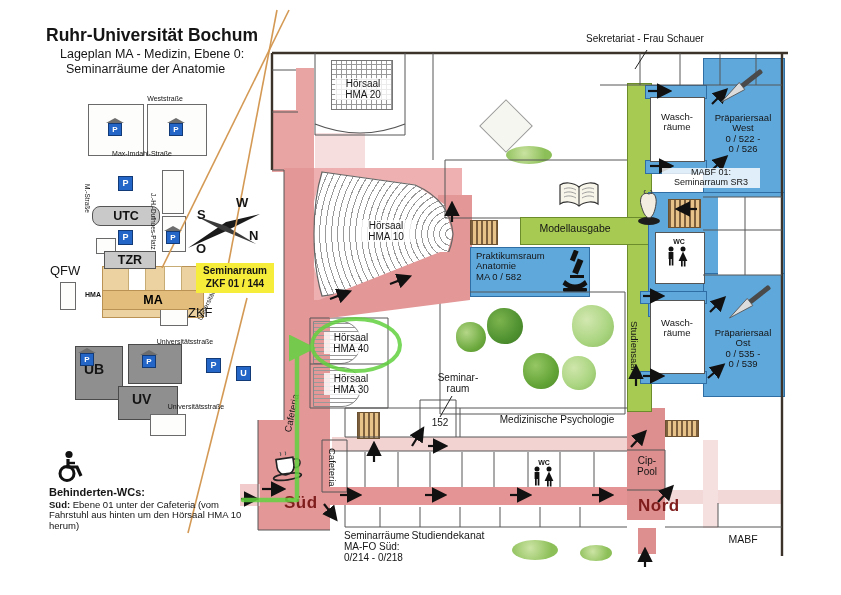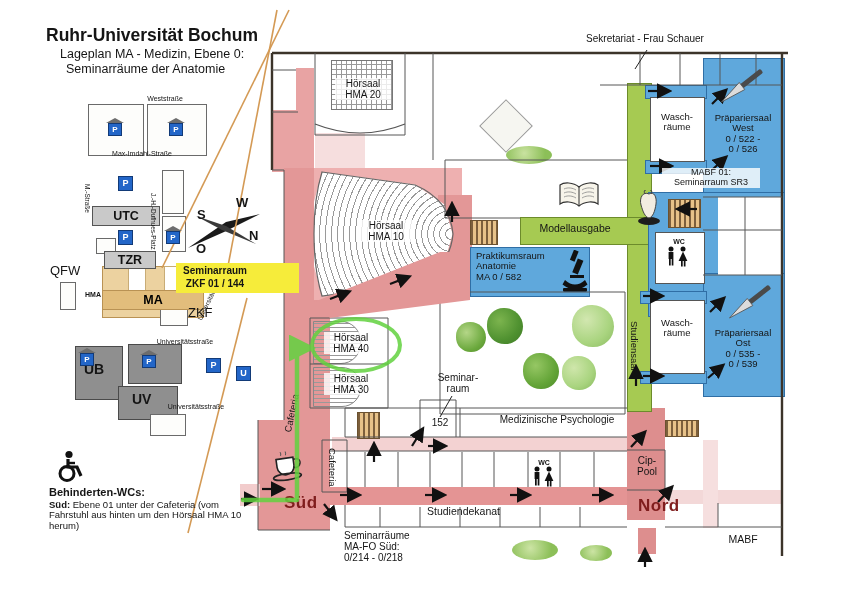--- a/index.html
+++ b/index.html
@@ -55,37 +55,37 @@
     </div>
   <div class="garage" style="left:167px;top:118px;">
       <div class="roof"></div>
       <div class="body">P</div>
     </div>
   <div class="lbl sz7" style="left:100px;top:150px;width:84px;">Max-Imdahl-Straße</div>
   <div class="lbl sz6 vert" style="left:84px;top:165px;height:66px;">M.-Straße</div>
   <div class="lbl sz6 vert" style="left:150px;top:168px;height:106px;">J.-H.-Dufhues-Platz</div>
   <div class="pbox" style="left:118px;top:176px;">P</div>
   <div class="zone outline" style="left:162px;top:170px;width:20px;height:42px;"></div>
-  <div class="zone grayb sz12" style="left:92px;top:206px;width:66px;height:18px;line-height:18px;font-weight:600;z-index:2;">UTC</div>
+  <div class="zone grayb sz12" style="left:92px;top:206px;width:66px;height:18px;line-height:18px;font-weight:600;z-index:2;border-radius:8px;">UTC</div>
   <div class="pbox" style="left:118px;top:230px;">P</div>
   <div class="zone outline" style="left:162px;top:216px;width:22px;height:34px;"></div>
   <div class="garage" style="left:164px;top:226px;">
       <div class="roof"></div>
       <div class="body">P</div>
     </div>
   <div class="zone outline" style="left:96px;top:238px;width:18px;height:14px;"></div>
   <div class="zone grayb sz12" style="left:104px;top:251px;width:50px;height:16px;line-height:16px;font-weight:600;z-index:2;">TZR</div>
   <div class="lbl sz13" style="left:50px;top:264px;text-align:center;">QFW</div>
   <div class="zone outline" style="left:60px;top:282px;width:14px;height:26px;"></div>
   <div class="zone" style="left:102px;top:266px;width:100px;height:50px;background:#ecd2a0;border:1px solid #b99254;"></div>
   <div class="zone white" style="left:128px;top:266px;width:16px;height:24px;border:1px solid #c8ac76;"></div>
   <div class="zone white" style="left:164px;top:266px;width:16px;height:24px;border:1px solid #c8ac76;"></div>
   <div class="lbl sz7 bold" style="left:85px;top:291px;z-index:5;">HMA</div>
   <div class="zone sz12" style="left:102px;top:290px;width:100px;height:18px;background:#e2bd7c;border:1px solid #b99254;text-align:center;line-height:18px;font-weight:600;z-index:2;">MA</div>
-  <div class="zone yellow" style="left:176px;top:263px;width:78px;height:30px;z-index:5;padding-left:45px;">
+  <div class="zone yellow" style="left:196px;top:263px;width:78px;height:30px;z-index:5;">
     <div class="lbl sz10 bold" style="left:0;top:2px;width:78px;">Seminarraum</div>
     <div class="lbl sz10 bold" style="left:0;top:15px;width:78px;">ZKF 01 / 144</div>
   </div>
   <div class="zone outline" style="left:160px;top:296px;width:26px;height:28px;"></div>
   <div class="lbl sz13" style="left:188px;top:306px;">ZKF</div>
   <div class="lbl sz7" style="left:150px;top:338px;width:70px;">Universitätsstraße</div>
   <div class="lbl sz6" style="left:196px;top:318px;transform:rotate(-64deg);transform-origin:left top;">Universitätsstraße</div>
   <div class="zone dgray" style="left:75px;top:346px;width:46px;height:52px;"></div>
   <div class="garage" style="left:78px;top:348px;">
       <div class="roof"></div>
@@ -325,21 +325,21 @@
           <path d="M19,5.5 l4.4,9.5 h-8.8 z"></path>
           <rect x="17" y="15" width="1.7" height="5.5"></rect>
           <rect x="19.8" y="15" width="1.7" height="5.5"></rect>
     </g>
       </svg>
   </div>
   <div class="lbl red" style="left:284px;top:494px;">Süd</div>
   <div class="lbl red" style="left:638px;top:497px;">Nord</div>
   <div class="lbl sz95" style="left:262px;top:408px;transform:rotate(-78deg);transform-origin:center;width:60px;">Cafeteria</div>
   <div class="lbl sz95 vert" style="left:327px;top:443px;height:48px;">Cafeteria</div>
-  <div class="lbl sz105" style="left:396px;top:506px;width:104px;text-align:right;">Studiendekanat</div>
+  <div class="lbl sz105" style="left:396px;top:530px;width:104px;">Studiendekanat</div>
   <div class="lbl sz10" style="left:344px;top:530px;width:96px;text-align:left;">Seminarräume
 MA-FO Süd:
 0/214 - 0/218</div>
   <div class="lbl sz105" style="left:718px;top:534px;width:50px;">MABF</div>
 
   <div class="icon" style="left:558px;top:180px;">
     <svg width="42" height="30">
       <path d="M21,7 C15,2 6,2 2,5 V24 C6,21 15,21 21,26 C27,21 36,21 40,24 V5 C36,2 27,2 21,7 Z" fill="#f7f4ea" stroke="#333" stroke-width="1.2"></path>
       <path d="M21,7 V26" stroke="#333" stroke-width="1"></path>
       <path d="M6,9 C10,7 15,8 18,10 M6,13 C10,11 15,12 18,14 M6,17 C10,15 15,16 18,18 M24,10 C27,8 32,7 36,9 M24,14 C27,12 32,11 36,13 M24,18 C27,16 32,15 36,17" stroke="#888" stroke-width="0.8" fill="none"></path>

